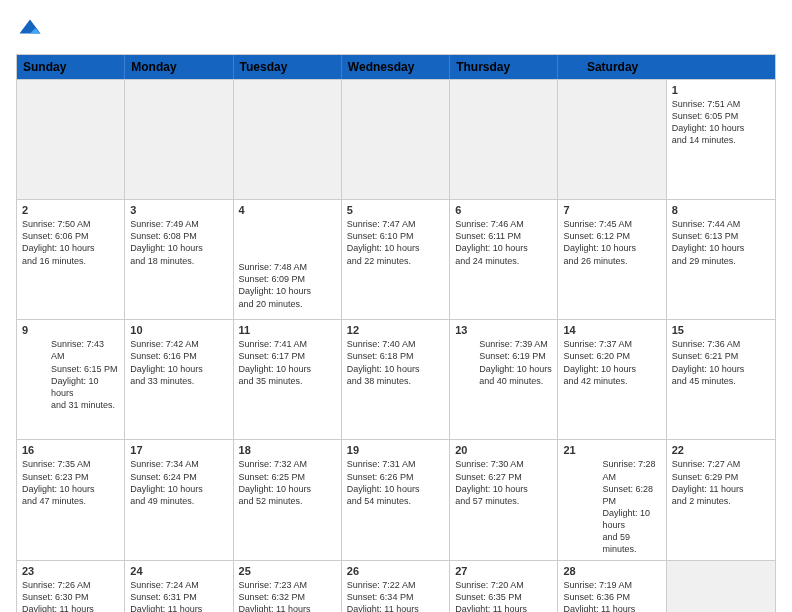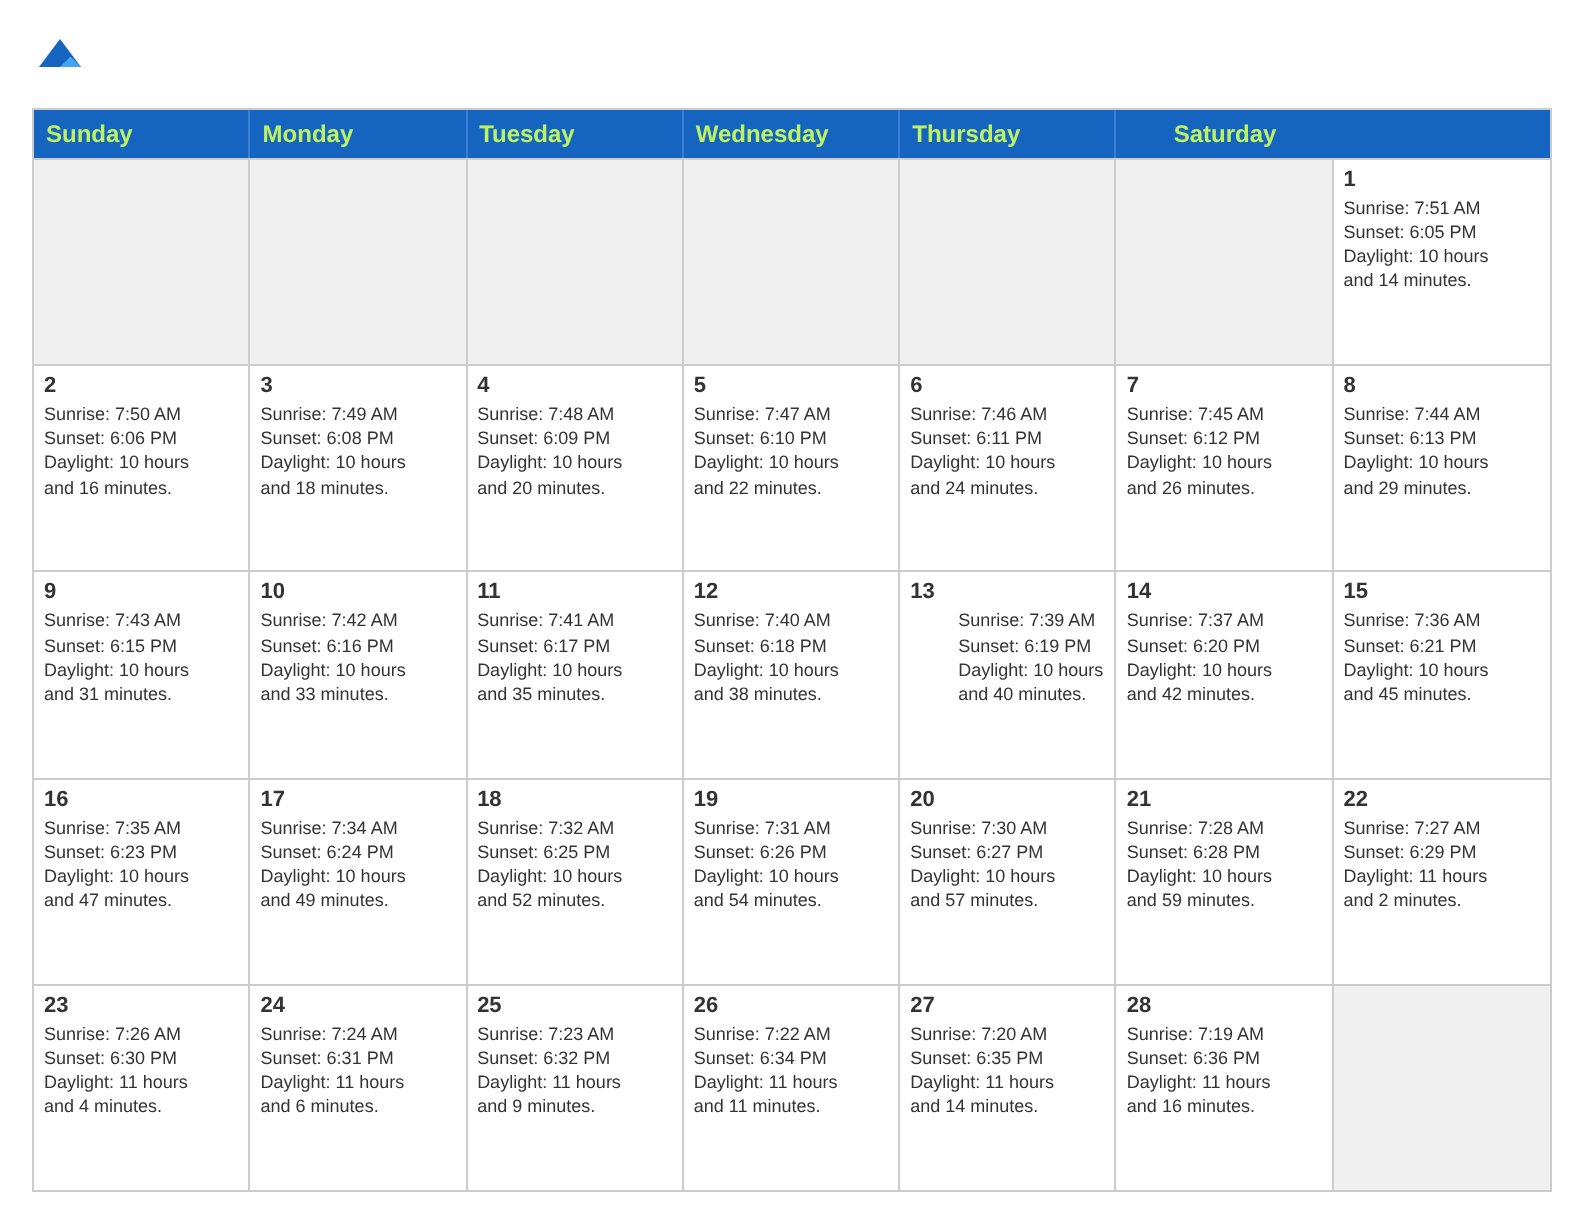--- a/index.html
+++ b/index.html
@@ -65,21 +65,21 @@
       display: flex;
       flex-direction: column;
       border: 1px solid #ccc;
     }
     .cal-header {
       display: grid;
       grid-template-columns: repeat(7, 1fr);
       background: #1565C0;
     }
     .cal-header-cell {
-      color: #bef264;
+      color: #000000;
       font-size: 12px;
       font-weight: bold;
       padding: 5px 6px;
       text-align: left;
       border-right: 1px solid #3a7fd5;
     }
     .cal-header-cell:last-child { border-right: none; text-align: center; }
     .cal-body {
       flex: 1;
       display: grid;
@@ -168,21 +168,21 @@
           </div>
           <div class="cal-cell">
             <span class="day-num">3</span>
             <div class="cell-text" style="white-space: pre-line;">Sunrise: 7:49 AM
 Sunset: 6:08 PM
 Daylight: 10 hours
 and 18 minutes.</div>
           </div>
           <div class="cal-cell">
             <span class="day-num">4</span>
-            <div class="cell-text" style="white-space: pre-line;">Sunrise: 7:48 AM
+            <div class="cell-text" style="white-space: pre-line; margin-top: 45px;">Sunrise: 7:48 AM
 Sunset: 6:09 PM
 Daylight: 10 hours
 and 20 minutes.</div>
           </div>
           <div class="cal-cell">
             <span class="day-num">5</span>
             <div class="cell-text" style="white-space: pre-line;">Sunrise: 7:47 AM
 Sunset: 6:10 PM
 Daylight: 10 hours
 and 22 minutes.</div>
@@ -205,21 +205,21 @@
             <span class="day-num">8</span>
             <div class="cell-text" style="white-space: pre-line;">Sunrise: 7:44 AM
 Sunset: 6:13 PM
 Daylight: 10 hours
 and 29 minutes.</div>
           </div>
         </div>
         <div class="cal-row">
           <div class="cal-cell">
             <span class="day-num">9</span>
-            <div class="cell-text" style="white-space: pre-line;">Sunrise: 7:43 AM
+            <div class="cell-text" style="white-space: pre-line; margin-left: 29px;">Sunrise: 7:43 AM
 Sunset: 6:15 PM
 Daylight: 10 hours
 and 31 minutes.</div>
           </div>
           <div class="cal-cell">
             <span class="day-num">10</span>
             <div class="cell-text" style="white-space: pre-line;">Sunrise: 7:42 AM
 Sunset: 6:16 PM
 Daylight: 10 hours
 and 33 minutes.</div>
@@ -291,21 +291,21 @@
           </div>
           <div class="cal-cell">
             <span class="day-num">20</span>
             <div class="cell-text" style="white-space: pre-line;">Sunrise: 7:30 AM
 Sunset: 6:27 PM
 Daylight: 10 hours
 and 57 minutes.</div>
           </div>
           <div class="cal-cell">
             <span class="day-num">21</span>
-            <div class="cell-text" style="white-space: pre-line;">Sunrise: 7:28 AM
+            <div class="cell-text" style="white-space: pre-line; margin-left: 39px;">Sunrise: 7:28 AM
 Sunset: 6:28 PM
 Daylight: 10 hours
 and 59 minutes.</div>
           </div>
           <div class="cal-cell">
             <span class="day-num">22</span>
             <div class="cell-text" style="white-space: pre-line;">Sunrise: 7:27 AM
 Sunset: 6:29 PM
 Daylight: 11 hours
 and 2 minutes.</div>

